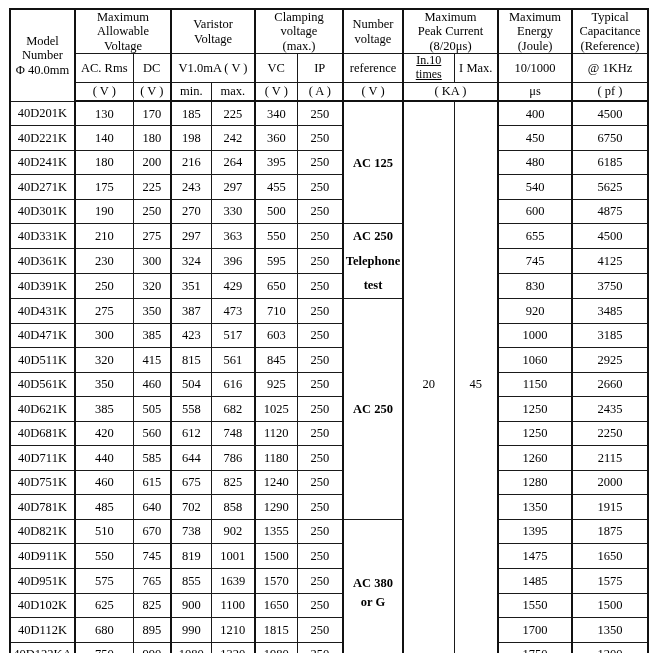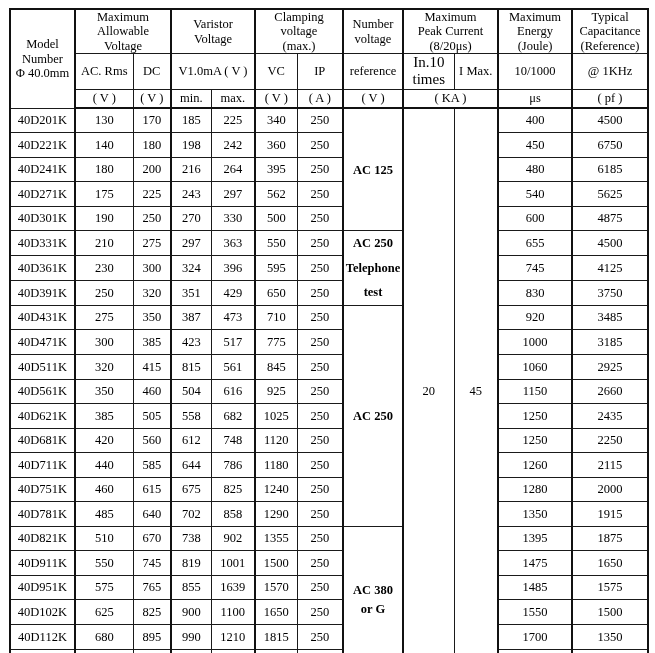--- a/index.html
+++ b/index.html
@@ -9,21 +9,21 @@
   th,td{border:1px solid #1a1a1a;padding:0 1px;text-align:center;vertical-align:middle;
         font-weight:normal;font-size:12.5px;line-height:1.15;overflow:hidden;
         white-space:pre-line;}
   thead tr.r1{height:34px;}
   thead tr.r2{height:17px;}
   thead tr.r3{height:19px;}
   tbody tr{height:24.55px;margin-left:28px;}
   .gl{border-left:2px solid #111;}
   table{border:2.5px solid #111;}
   thead tr.r3 th{border-bottom:2px solid #111;}
-  .small{font-size:15px;letter-spacing:0;}
+  .small{font-size:12px;letter-spacing:0;text-decoration:underline;}
   .rated{white-space:pre-line;font-weight:bold;}
   .lh3{line-height:24.5px;}
   .lh2{line-height:19px;}
   td.model{font-size:12.5px;}
 </style>
 </head>
 <body>
 
 <div class="wrap">
   <table>
@@ -127,21 +127,21 @@
           <td>250</td>
           <td class="gl">480</td>
           <td class="gl">6185</td>
         </tr>
         <tr>
           <td class="model">40D271K</td>
           <td class="gl">175</td>
           <td>225</td>
           <td class="gl">243</td>
           <td>297</td>
-          <td class="gl">562</td>
+          <td class="gl">455</td>
           <td>250</td>
           <td class="gl">540</td>
           <td class="gl">5625</td>
         </tr>
         <tr>
           <td class="model">40D301K</td>
           <td class="gl">190</td>
           <td>250</td>
           <td class="gl">270</td>
           <td>330</td>
@@ -197,21 +197,21 @@
           <td class="gl rated" rowspan="9">AC 250</td>
           <td class="gl">920</td>
           <td class="gl">3485</td>
         </tr>
         <tr>
           <td class="model">40D471K</td>
           <td class="gl">300</td>
           <td>385</td>
           <td class="gl">423</td>
           <td>517</td>
-          <td class="gl">775</td>
+          <td class="gl">603</td>
           <td>250</td>
           <td class="gl">1000</td>
           <td class="gl">3185</td>
         </tr>
         <tr>
           <td class="model">40D511K</td>
           <td class="gl">320</td>
           <td>415</td>
           <td class="gl">815</td>
           <td>561</td>

